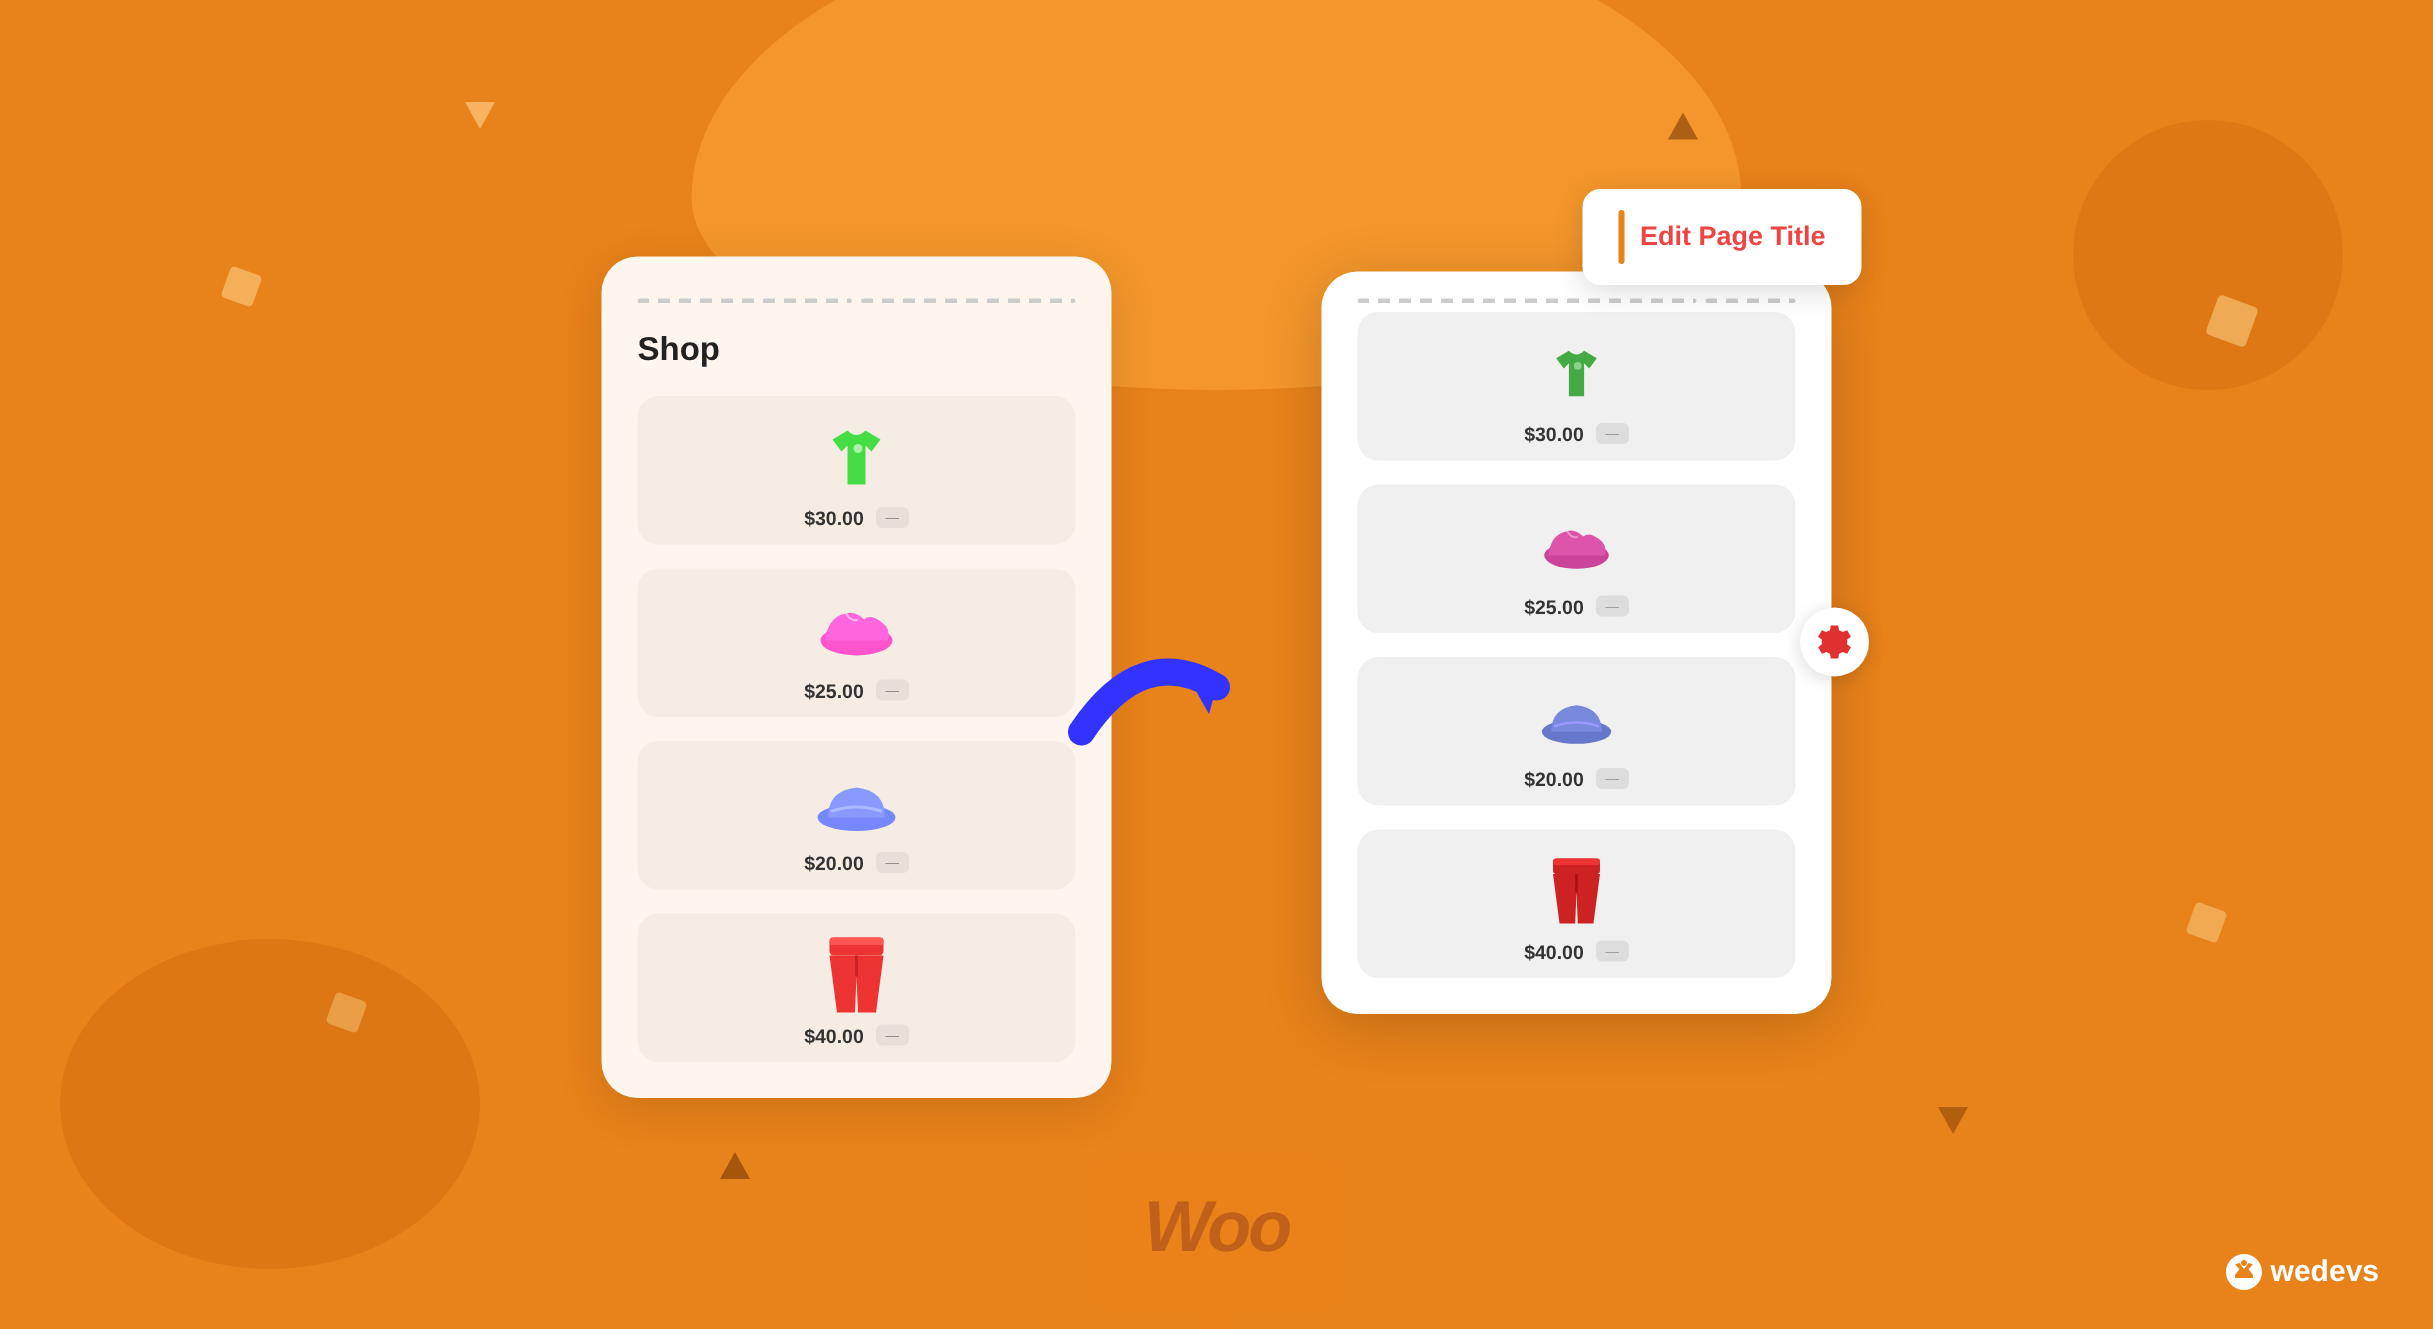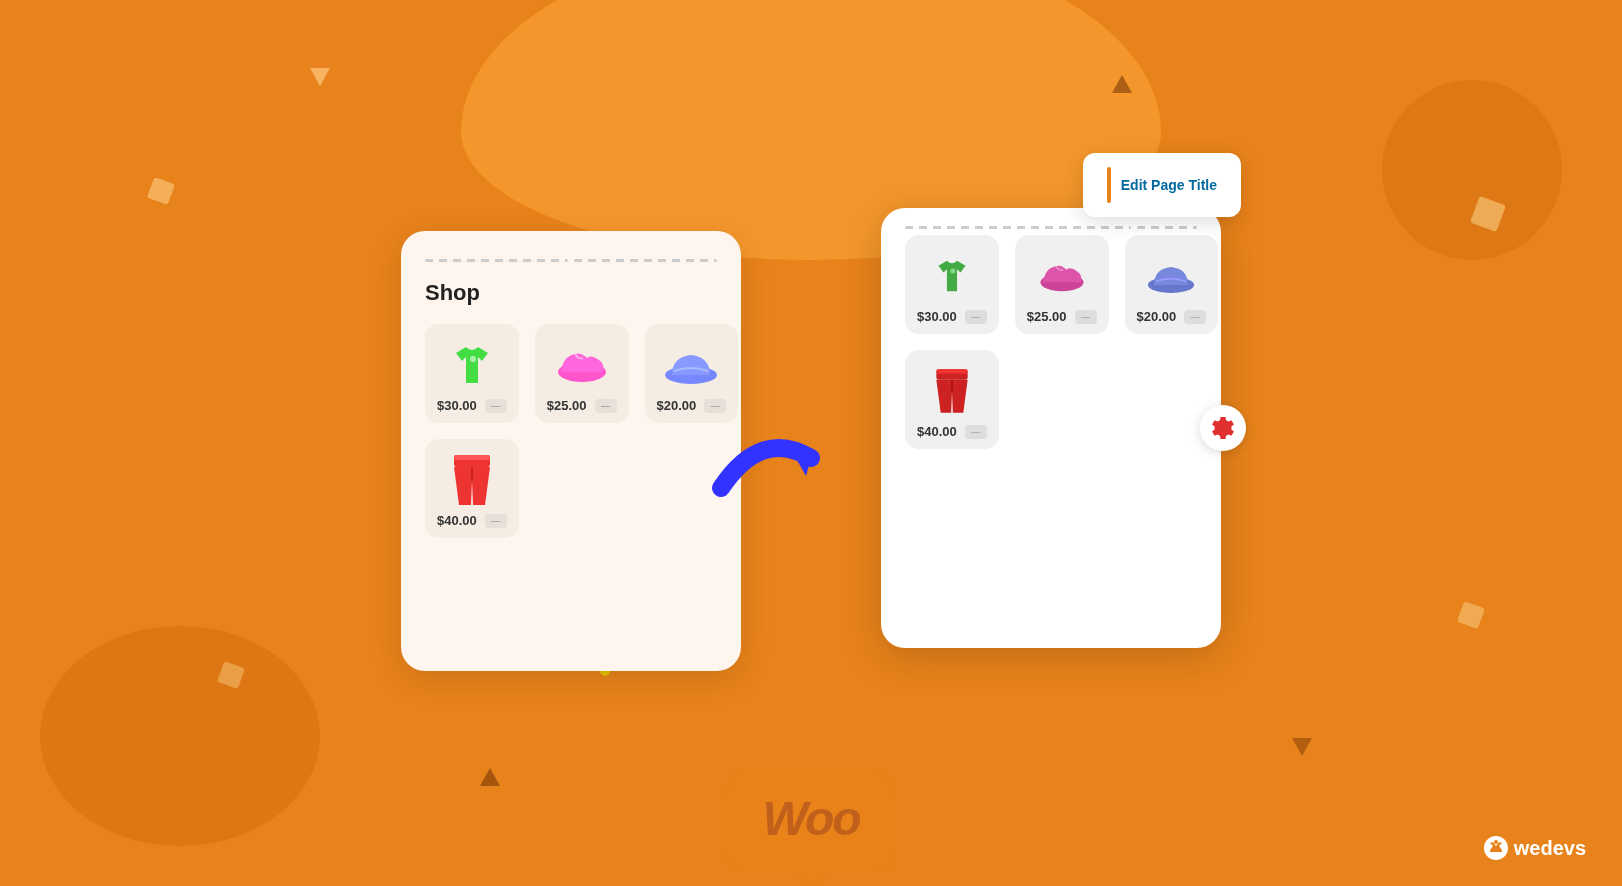--- a/index.html
+++ b/index.html
@@ -122,21 +122,21 @@
     .card-title-new {
       font-size: 22px;
       font-weight: 700;
       color: #E8821A;
       padding: 16px 24px 8px 24px;
     }
 
     
     .product-grid {
       display: grid;
-      grid-template-columns: 1fr 1fr 1fr;
+      grid-template-columns: 1fr;
       gap: 16px;
     }
 
     .product-cell {
       background: #f5ede4;
       border-radius: 14px;
       padding: 16px 12px 10px 12px;
       display: flex;
       flex-direction: column;
       align-items: center;
@@ -221,23 +221,23 @@
     }
 
     .edit-title-accent {
       width: 4px;
       height: 36px;
       background: #E8821A;
       border-radius: 2px;
     }
 
     .edit-title-text {
-      font-size: 14px;
+      font-size: 18px;
       font-weight: 700;
-      color: #0369a1;
+      color: #ef4444;
     }
 
     
     .gear-btn {
       position: absolute;
       right: -25px;
       top: 50%;
       transform: translateY(-50%);
       width: 46px;
       height: 46px;

